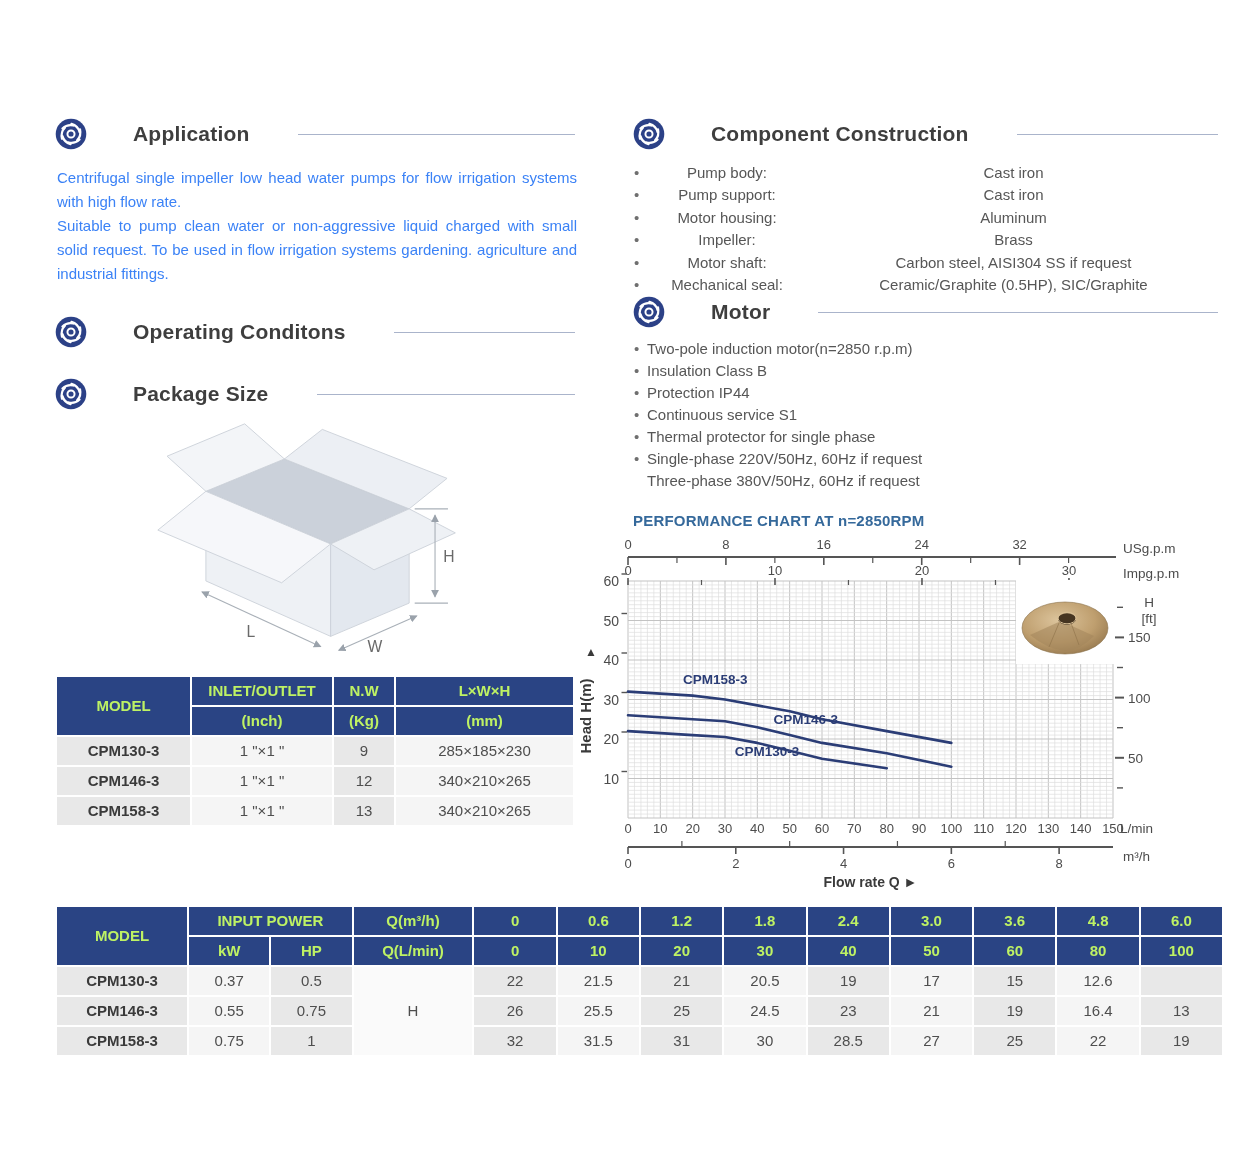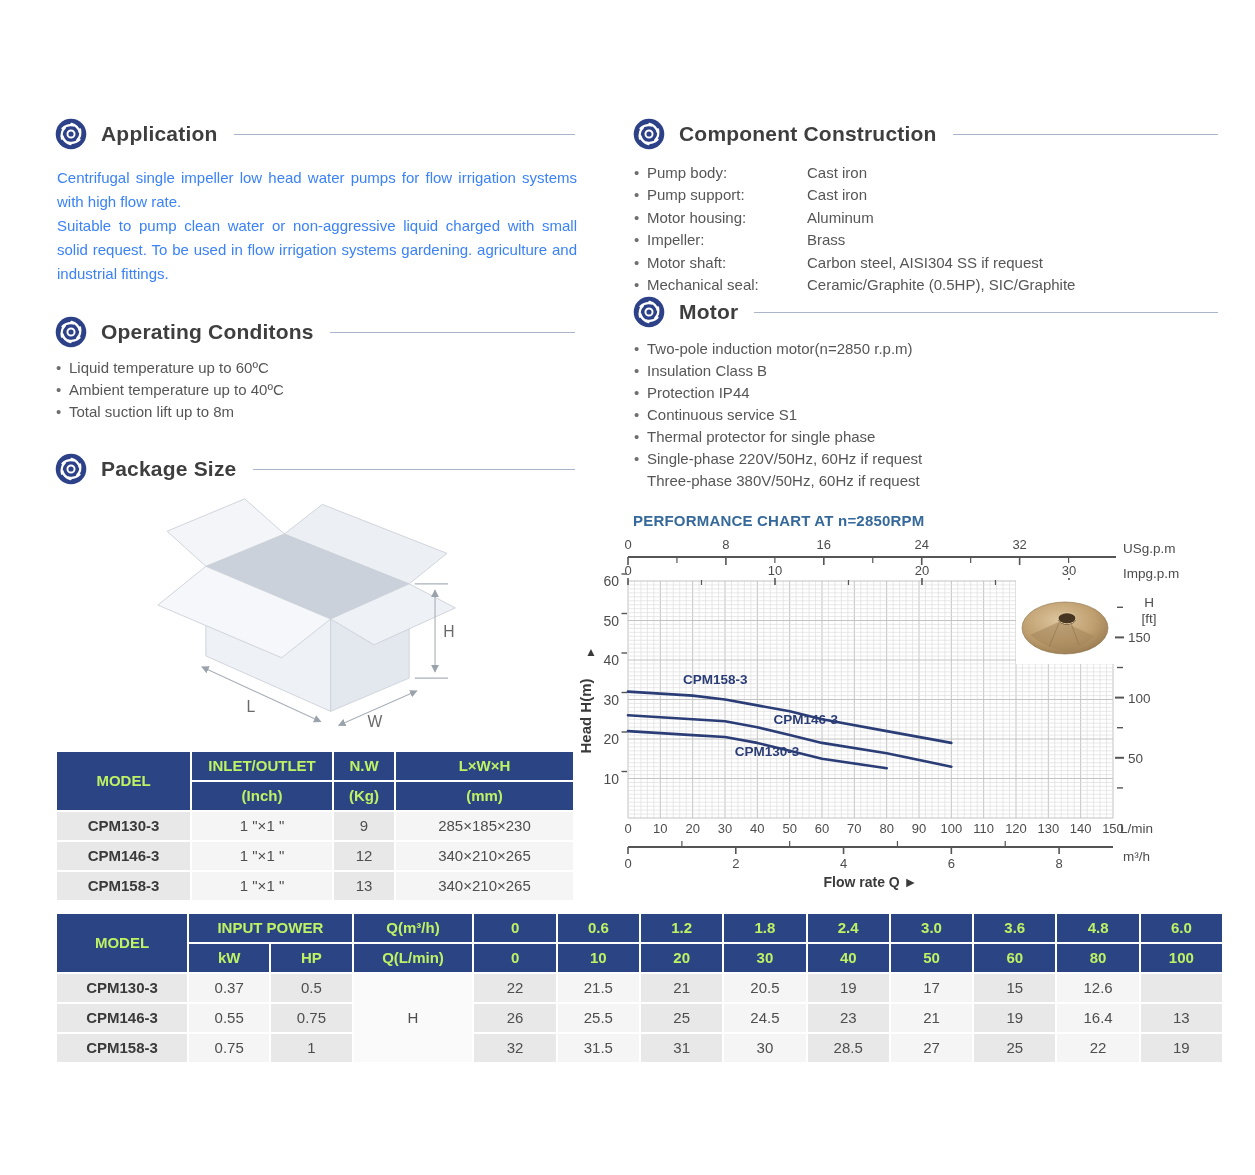--- a/index.html
+++ b/index.html
@@ -3,32 +3,32 @@
 <meta charset="utf-8">
 <style>
   html,body{margin:0;padding:0;background:#fff;}
   body{font-family:"Liberation Sans",sans-serif;}
   .page{width:1255px;height:1175px;background:#fff;overflow:hidden;position:relative;}
   .content{padding:118px 35px 0 55px;}
   .cols{display:flex;gap:56px;align-items:flex-start;}
   .col-left{width:522px;flex:0 0 auto;}
   .col-right{flex:1;min-width:0;}
 
-  .sec-head{display:flex;align-items:center;}
+  .sec-head{display:flex;align-items:center;gap:32px;}
   .sec-head .sec-icon{width:32px;height:32px;flex:0 0 auto;}
   .sec-head h2{font-size:21px;font-weight:bold;color:#3e3e3e;margin:0 0 0 14px;letter-spacing:.2px;}
   .sec-head .rule{flex:1;height:1px;background:#aab4cb;margin-left:16px;margin-right:2px;}
 
   .body-text{font-size:15px;line-height:24px;color:#3b82f6;text-align:justify;margin:0 0 0 2px;}
   .mt16{margin-top:16px;} .mt28{} .mt30{margin-top:30px;}
 
   .b-row{position:relative;padding-left:14px;font-size:15px;color:#565656;line-height:22px;}
   .b-row::before{content:"•";position:absolute;left:1px;top:0;color:#6f6f6f;}
   .b-row.no-dot::before{content:"";}
-  .kv-row{position:relative;padding-left:14px;font-size:15px;color:#565656;line-height:22.4px;display:flex;}
+  .kv-row{position:relative;padding-left:14px;font-size:15px;color:#565656;line-height:22.4px;display:flex;text-align:center;}
   .kv-row::before{content:"•";position:absolute;left:1px;top:0;color:#6f6f6f;}
   .kv-label{width:160px;flex:0 0 auto;}
   .kv-value{flex:1;}
 
   .pkg-fig{margin:12px 0 0 86px;}
 
   table.dtable{border-collapse:separate;border-spacing:2px;table-layout:fixed;}
   table.dtable th{background:#2a4484;color:#bef264;font-size:15px;font-weight:bold;text-align:center;padding:4px 2px;line-height:20px;}
   table.dtable td{font-size:15px;color:#4e4e4e;text-align:center;padding:4px 2px;line-height:20px;}
   table.dtable td.model{font-weight:bold;color:#3a3a3a;}
@@ -87,25 +87,20 @@
           <p class="body-text" style="margin-top:0">Suitable to pump clean water or non-aggressive liquid charged with small solid request. To be used in flow irrigation systems gardening. agriculture and industrial fittings.</p>
         </section>
 
         <section class="mt30">
           <div class="sec-head">
             <svg class="sec-icon" viewBox="0 0 36 36">
                 <use href="#pump-icon-shape"></use>
               </svg>
             <h2>Operating Conditons</h2>
             <div class="rule"></div>
-          </div>
-          <div style="margin-top:9px">
-            <div class="b-row">Liquid temperature up to 60ºC</div>
-            <div class="b-row">Ambient temperature up to 40ºC</div>
-            <div class="b-row">Total suction lift up to 8m</div>
           </div>
         </section>
 
         <section class="mt30">
           <div class="sec-head">
             <svg class="sec-icon" viewBox="0 0 36 36">
                 <use href="#pump-icon-shape"></use>
               </svg>
             <h2>Package Size</h2>
             <div class="rule"></div>

